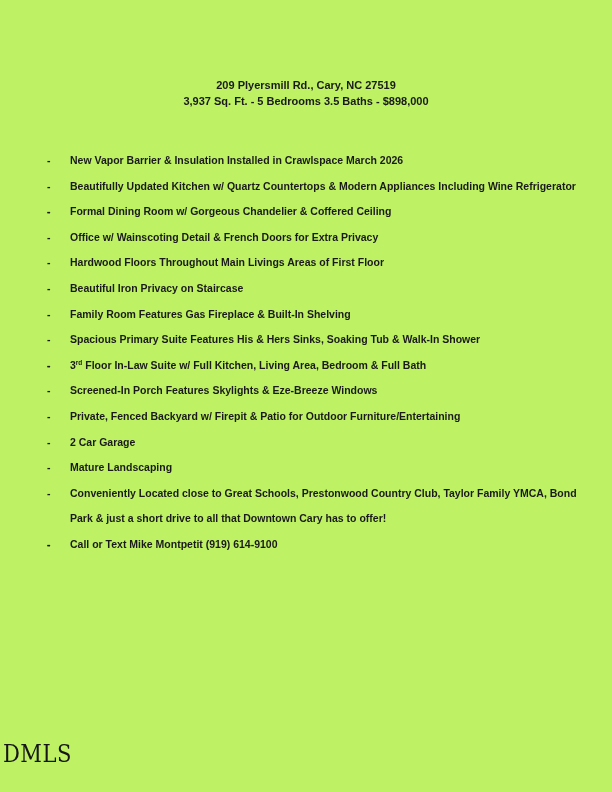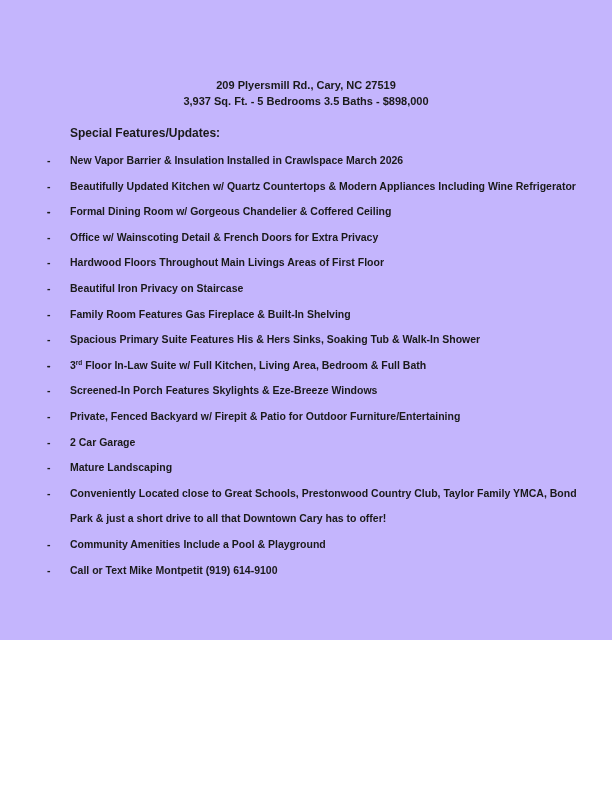--- a/index.html
+++ b/index.html
@@ -3,22 +3,22 @@
 <meta charset="utf-8">
 <style>
   html, body {
     margin: 0;
     padding: 0;
     background: #ffffff;
   }
   .page {
     position: relative;
     width: 612px;
-    height: 640px;
-    background: #c4b5fd;
+    height: 792px;
+    background: #bef264;
     font-family: "Liberation Sans", sans-serif;
     font-weight: bold;
     color: #1a1a1a;
     overflow: hidden;
   }
   .header {
     position: absolute;
     top: 77px;
     left: 0;
     width: 612px;
@@ -76,38 +76,37 @@
 </head>
 <body>
 
 <div class="page">
 
   <div class="header">
     <div>209 Plyersmill Rd., Cary, NC 27519</div>
     <div>3,937 Sq. Ft. - 5 Bedrooms 3.5 Baths - $898,000</div>
   </div>
 
-  <div class="section-title">Special Features/Updates:</div>
 
   <ul class="feature-list">
     <li><span class="dash">-</span><span>New Vapor Barrier &amp; Insulation Installed in Crawlspace March 2026</span></li>
     <li><span class="dash">-</span><span>Beautifully Updated Kitchen w/ Quartz Countertops &amp; Modern Appliances Including Wine Refrigerator</span></li>
     <li><span class="dash">-</span></li>
     <li><span class="dash">-</span><span>Formal Dining Room w/ Gorgeous Chandelier &amp; Coffered Ceiling</span></li>
     <li><span class="dash">-</span><span>Office w/ Wainscoting Detail &amp; French Doors for Extra Privacy</span></li>
     <li><span class="dash">-</span><span>Hardwood Floors Throughout Main Livings Areas of First Floor</span></li>
     <li><span class="dash">-</span><span>Beautiful Iron Privacy on Staircase</span></li>
     <li><span class="dash">-</span><span>Family Room Features Gas Fireplace &amp; Built-In Shelving</span></li>
     <li><span class="dash">-</span><span>Spacious Primary Suite Features His &amp; Hers Sinks, Soaking Tub &amp; Walk-In Shower</span></li>
     <li><span class="dash">-</span></li>
     <li><span class="dash">-</span><span><span>3</span><sup>rd</sup><span> Floor In-Law Suite w/ Full Kitchen, Living Area, Bedroom &amp; Full Bath</span></span></li>
     <li><span class="dash">-</span><span>Screened-In Porch Features Skylights &amp; Eze-Breeze Windows</span></li>
     <li><span class="dash">-</span><span>Private, Fenced Backyard w/ Firepit &amp; Patio for Outdoor Furniture/Entertaining</span></li>
     <li><span class="dash">-</span><span>2 Car Garage</span></li>
     <li><span class="dash">-</span><span>Mature Landscaping</span></li>
     <li><span class="dash">-</span><span>Conveniently Located close to Great Schools, Prestonwood Country Club, Taylor Family YMCA, Bond Park &amp; just a short drive to all that Downtown Cary has to offer!</span></li>
-    <li><span class="dash">-</span><span>Community Amenities Include a Pool &amp; Playground</span></li>
+    <li><span class="dash">-</span></li>
     <li><span class="dash">-</span><span>Call or Text Mike Montpetit (919) 614-9100</span></li>
   </ul>
 
   <div class="watermark">DMLS</div>
 
 </div>
 
 </body></html>

